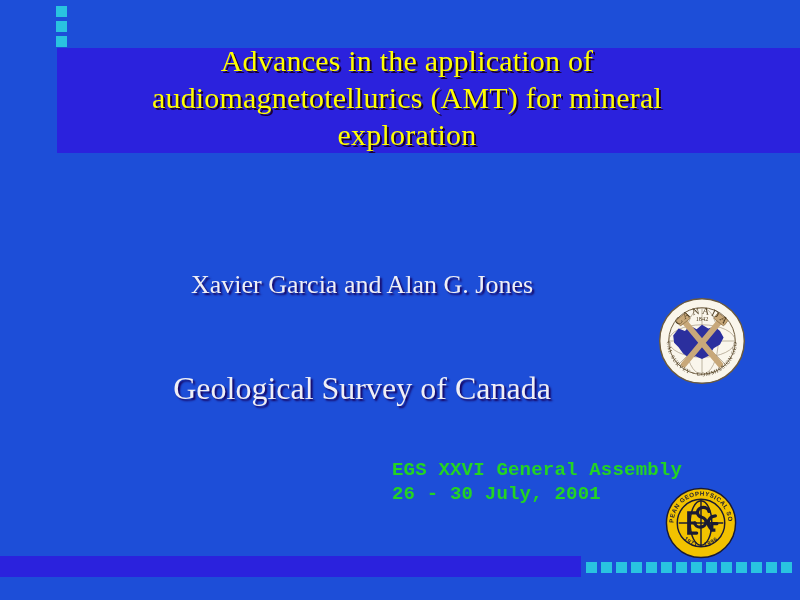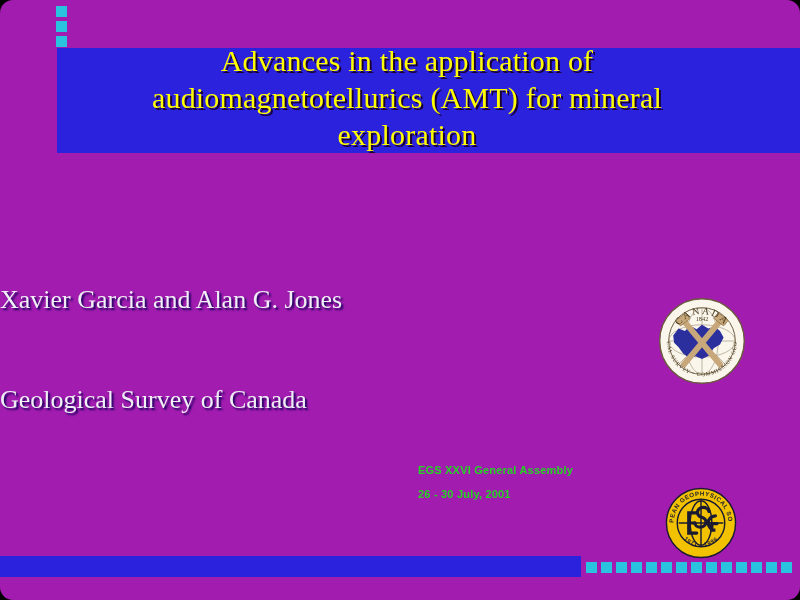--- a/index.html
+++ b/index.html
@@ -5,24 +5,23 @@
   html, body {
     margin: 0;
     padding: 0;
     background: #000;
   }
   #slide {
     position: relative;
     width: 800px;
     height: 600px;
     overflow: hidden;
-    background: #a21caf;
+    background: #1d4ed8;
     font-family: "Liberation Serif", serif;
     user-select: none;
-    border-radius: 13px;
   }
 
   
   .deco-square {
     position: absolute;
     width: 11px;
     height: 11px;
     background: #29C3E0;
   }
   #deco-sq-1 { left: 56px; top: 6px; }
@@ -51,44 +50,43 @@
     letter-spacing: 0.2px;
     text-shadow: 2px 2px 0 #1A0033;
     white-space: pre-line;
   }
 
   
   .center-line {
     position: absolute;
     width: 724px;
     left: 0;
-    text-align: left;
+    text-align: center;
     color: #EFEFF5;
     font-family: "Liberation Serif", serif;
     text-shadow: 2px 2px 2px #16005c;
-    margin-top: 15px;
   }
   #authors-line {
     top: 270px;
     font-size: 26px;
   }
   #affiliation-line {
     top: 370px;
-    font-size: 26px;
+    font-size: 32px;
   }
 
   
   #conference-block {
     position: absolute;
-    left: 418px;
+    left: 392px;
     top: 458px;
     color: #23D423;
-    font-family: Liberation Sans, sans-serif;
+    font-family: Liberation Mono, monospace;
     font-weight: bold;
-    font-size: 11px;
+    font-size: 19px;
     line-height: 24px;
     letter-spacing: 0.2px;
   }
 
   
   #gsc-logo {
     position: absolute;
     left: 657px;
     top: 295px;
     width: 90px;

